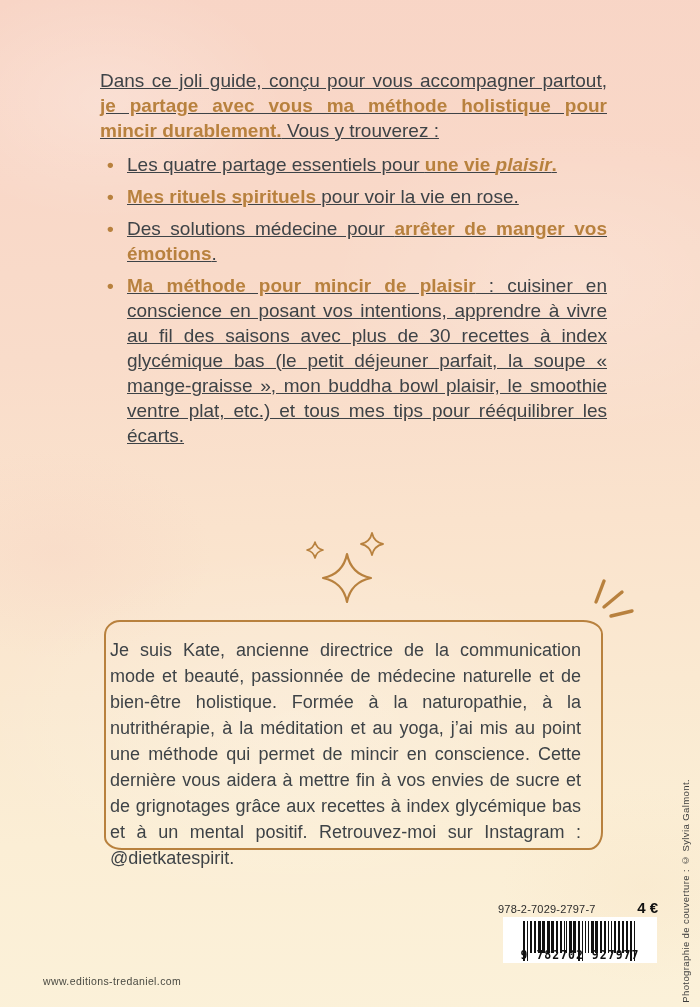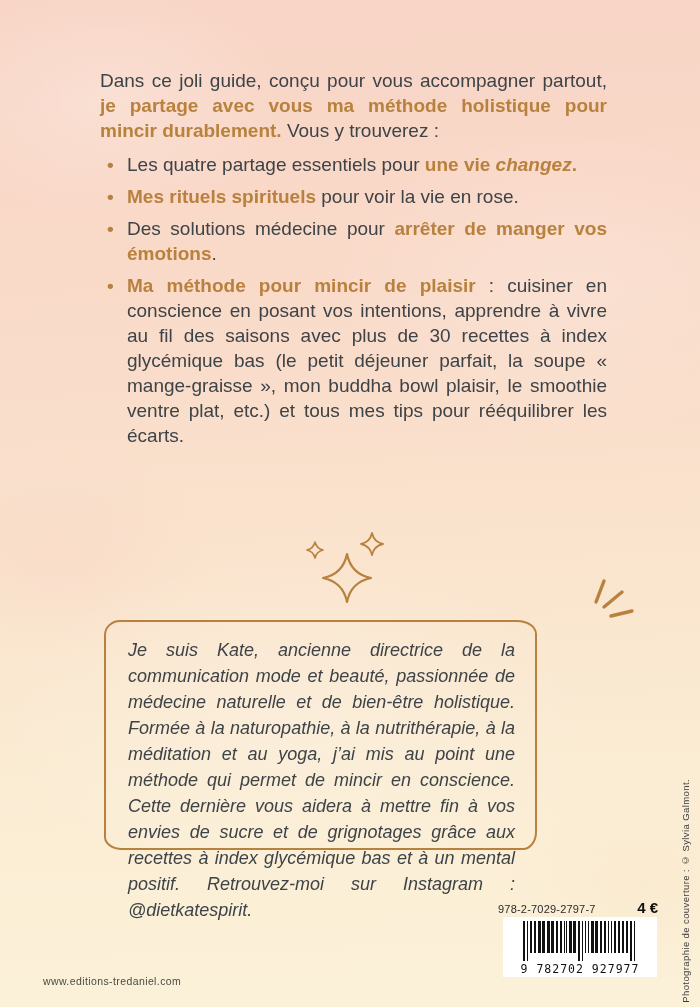--- a/index.html
+++ b/index.html
@@ -19,53 +19,54 @@
       radial-gradient(ellipse 300px 200px at 15% 10%, rgba(255,255,255,.22), transparent 60%),
       radial-gradient(ellipse 420px 260px at 82% 28%, rgba(255,255,255,.16), transparent 60%),
       radial-gradient(ellipse 520px 300px at 42% 72%, rgba(255,255,255,.18), transparent 60%),
       radial-gradient(ellipse 240px 160px at 8% 55%, rgba(246,205,192,.28), transparent 65%),
       radial-gradient(ellipse 220px 150px at 92% 88%, rgba(247,226,195,.30), transparent 65%);
   }
   .text-col{
     position:absolute;left:100px;top:68px;width:507px;
     color:#3e4347;font-size:19px;line-height:25px;
     text-align:justify;
+    text-decoration:underline;
   }
   .accent{color:#b8813e;font-weight:bold;}
   .accent-italic{color:#b8813e;font-weight:bold;font-style:italic;}
   p.para{margin:0 0 9px 0;}
   ul.bullets{list-style:none;margin:2px 0 0 0;padding:0;}
   ul.bullets li{position:relative;padding-left:27px;margin:0 0 7px 0;}
   ul.bullets li .marker{
     position:absolute;left:7px;top:0;color:#b8813e;font-weight:bold;
   }
   .outro{margin:4px 0 0 0;}
   .sparkle{position:absolute;left:297px;top:528px;}
   .corner-accent{position:absolute;left:584px;top:576px;}
   .bio-box{
-    position:absolute;left:104px;top:620px;width:433px;height:230px;
+    position:absolute;left:104px;top:620px;width:499px;height:230px;
     box-sizing:border-box;
     border:2.5px solid #b8813e;
     border-radius:16px 20px 14px 18px / 15px 14px 18px 13px;
-    padding:15px 20px 12px 22px;
-    color:#3e4347;font-size:18px;line-height:26px;text-align:justify;font-style:italic;
+    padding:15px 20px 12px 4px;
+    color:#3e4347;font-size:18px;line-height:26px;text-align:justify;
   }
   .website{
     position:absolute;left:43px;top:951px;
     font-size:10.5px;letter-spacing:.4px;color:#4a4a42;margin-top:24px;
   }
   .isbn-row{
     position:absolute;left:498px;top:899px;width:160px;
     display:flex;align-items:baseline;justify-content:space-between;
   }
   .isbn{font-size:11px;color:#2b2b2b;letter-spacing:.2px;}
   .price{font-size:15px;font-weight:bold;color:#111;}
   .barcode{
-    position:absolute;left:503px;top:917px;width:154px;height:60px;
-    background:#ffffff;box-sizing:border-box;padding:4px 8px 16px 8px;
+    position:absolute;left:503px;top:917px;width:154px;height:46px;
+    background:#ffffff;box-sizing:border-box;padding:4px 8px 16px 8px;font-weight:bold;
   }
   .barcode-bars{
     display:flex;align-items:flex-start;justify-content:center;height:40px;
   }
   .barcode-bars span{background:#111;flex:none;}
   .barcode-digits{
     position:absolute;left:0;right:0;bottom:1px;text-align:center;
     font-family:"DejaVu Sans Mono","Liberation Mono",monospace;
     font-size:11.5px;color:#111;letter-spacing:1px;background:transparent;
   }
@@ -77,21 +78,21 @@
 </style>
 </head>
 <body>
 
 <div class="page">
 
   <div class="text-col">
     <p class="para"><span>Dans ce joli guide, conçu pour vous accompagner partout, </span><span class="accent">je partage avec vous ma méthode holistique pour mincir durablement.</span><span> Vous y trouverez :</span></p>
 
     <ul class="bullets">
-      <li><span class="marker">•</span><span>Les quatre partage essentiels pour </span><span class="accent">une vie </span><span class="accent-italic">changez</span><span class="accent">.</span></li>
+      <li><span class="marker">•</span><span>Les quatre partage essentiels pour </span><span class="accent">une vie </span><span class="accent-italic">plaisir</span><span class="accent">.</span></li>
 
       <li><span class="marker">•</span><span class="accent">Mes rituels spirituels</span><span> pour voir la vie en rose.</span></li>
 
       <li><span class="marker">•</span><span>Des solutions médecine pour </span><span class="accent">arrêter de manger vos émotions</span><span>.</span></li>
 
       <li><span class="marker">•</span><span class="accent">Ma méthode pour mincir de plaisir</span><span> : cuisiner en conscience en posant vos intentions, apprendre à vivre au fil des saisons avec plus de 30 recettes à index glycémique bas (le petit déjeuner parfait, la soupe « mange-graisse », mon buddha bowl plaisir, le smoothie ventre plat, etc.) et tous mes tips pour rééquilibrer les écarts.</span></li>
     </ul>
 
   </div>
 

